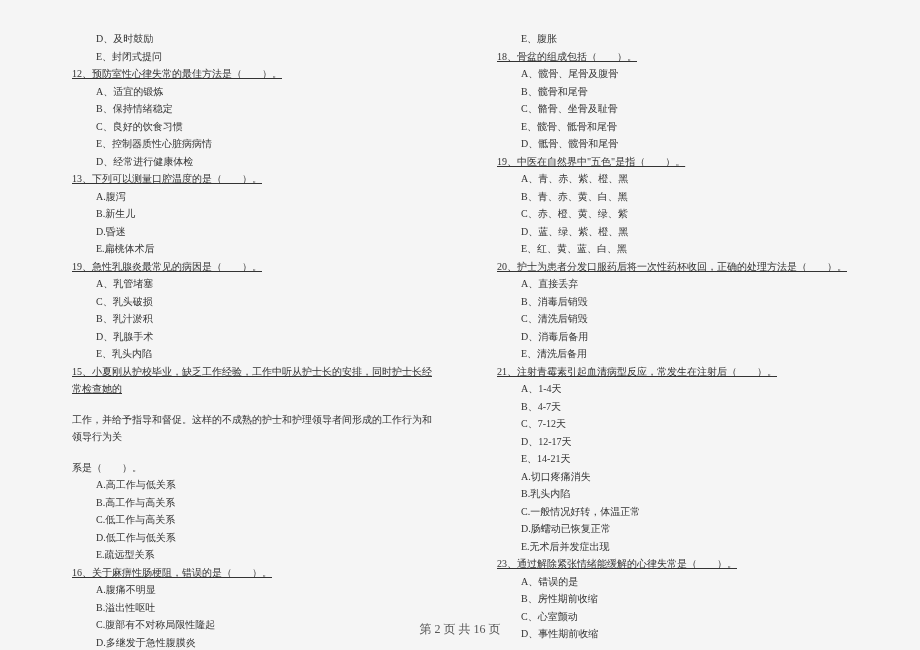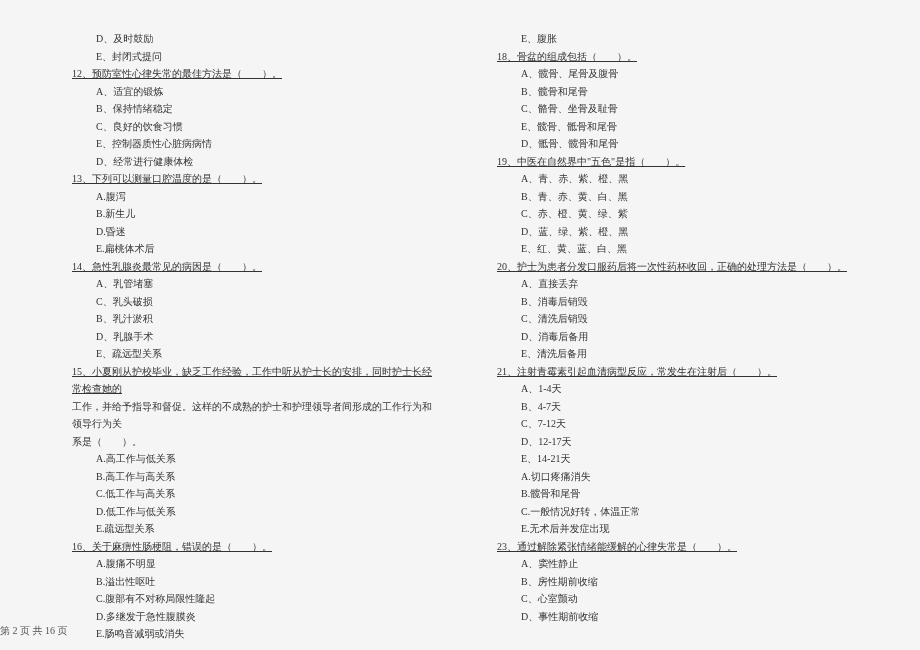--- a/index.html
+++ b/index.html
@@ -24,27 +24,29 @@
     }
     .option {
       padding-left: 36px;
     }
     .question {
       padding-left: 12px;
       text-decoration: underline;
     }
     .sub-line {
       padding-left: 12px;
+      margin-top: 13px;
     }
     .footer {
       position: absolute;
       bottom: 12px;
       left: 0;
       right: 0;
-      font-size: 10px;
+      text-align: center;
+      font-size: 12px;
       color: #555;
     }
   </style>
 </head>
 <body>
 
 <div class="columns">
   <div class="column">
     <div class="option">D、及时鼓励</div>
     <div class="option">E、封闭式提问</div>
@@ -55,26 +57,26 @@
     <div class="option">C、良好的饮食习惯</div>
     <div class="option">E、控制器质性心脏病病情</div>
     <div class="option">D、经常进行健康体检</div>
 
     <div class="question">13、下列可以测量口腔温度的是（　　）。</div>
     <div class="option">A.腹泻</div>
     <div class="option">B.新生儿</div>
     <div class="option">D.昏迷</div>
     <div class="option">E.扁桃体术后</div>
 
-    <div class="question">14、急性乳腺炎最常见的病因是（　　）。</div>
+    <div class="question">19、急性乳腺炎最常见的病因是（　　）。</div>
     <div class="option">A、乳管堵塞</div>
     <div class="option">C、乳头破损</div>
     <div class="option">B、乳汁淤积</div>
     <div class="option">D、乳腺手术</div>
-    <div class="option">E、疏远型关系</div>
+    <div class="option">E、乳头内陷</div>
 
     <div class="question">15、小夏刚从护校毕业，缺乏工作经验，工作中听从护士长的安排，同时护士长经常检查她的</div>
     <div class="sub-line">工作，并给予指导和督促。这样的不成熟的护士和护理领导者间形成的工作行为和领导行为关</div>
     <div class="sub-line">系是（　　）。</div>
     <div class="option">A.高工作与低关系</div>
     <div class="option">B.高工作与高关系</div>
     <div class="option">C.低工作与高关系</div>
     <div class="option">D.低工作与低关系</div>
     <div class="option">E.疏远型关系</div>
 
@@ -112,26 +114,27 @@
     <div class="option">E、清洗后备用</div>
 
     <div class="question">21、注射青霉素引起血清病型反应，常发生在注射后（　　）。</div>
     <div class="option">A、1-4天</div>
     <div class="option">B、4-7天</div>
     <div class="option">C、7-12天</div>
     <div class="option">D、12-17天</div>
     <div class="option">E、14-21天</div>
 
     <div class="option">A.切口疼痛消失</div>
-    <div class="option">B.髋骨和尾骨</div>
+    <div class="option">B.乳头内陷</div>
     <div class="option">C.一般情况好转，体温正常</div>
+    <div class="option">D.肠蠕动已恢复正常</div>
     <div class="option">E.无术后并发症出现</div>
 
     <div class="question">23、通过解除紧张情绪能缓解的心律失常是（　　）。</div>
-    <div class="option">A、窦性静止</div>
+    <div class="option">A、错误的是</div>
     <div class="option">B、房性期前收缩</div>
     <div class="option">C、心室颤动</div>
     <div class="option">D、事性期前收缩</div>
 
   </div>
 </div>
 
 <div class="footer">第 2 页 共 16 页</div>
 
 </body></html>

